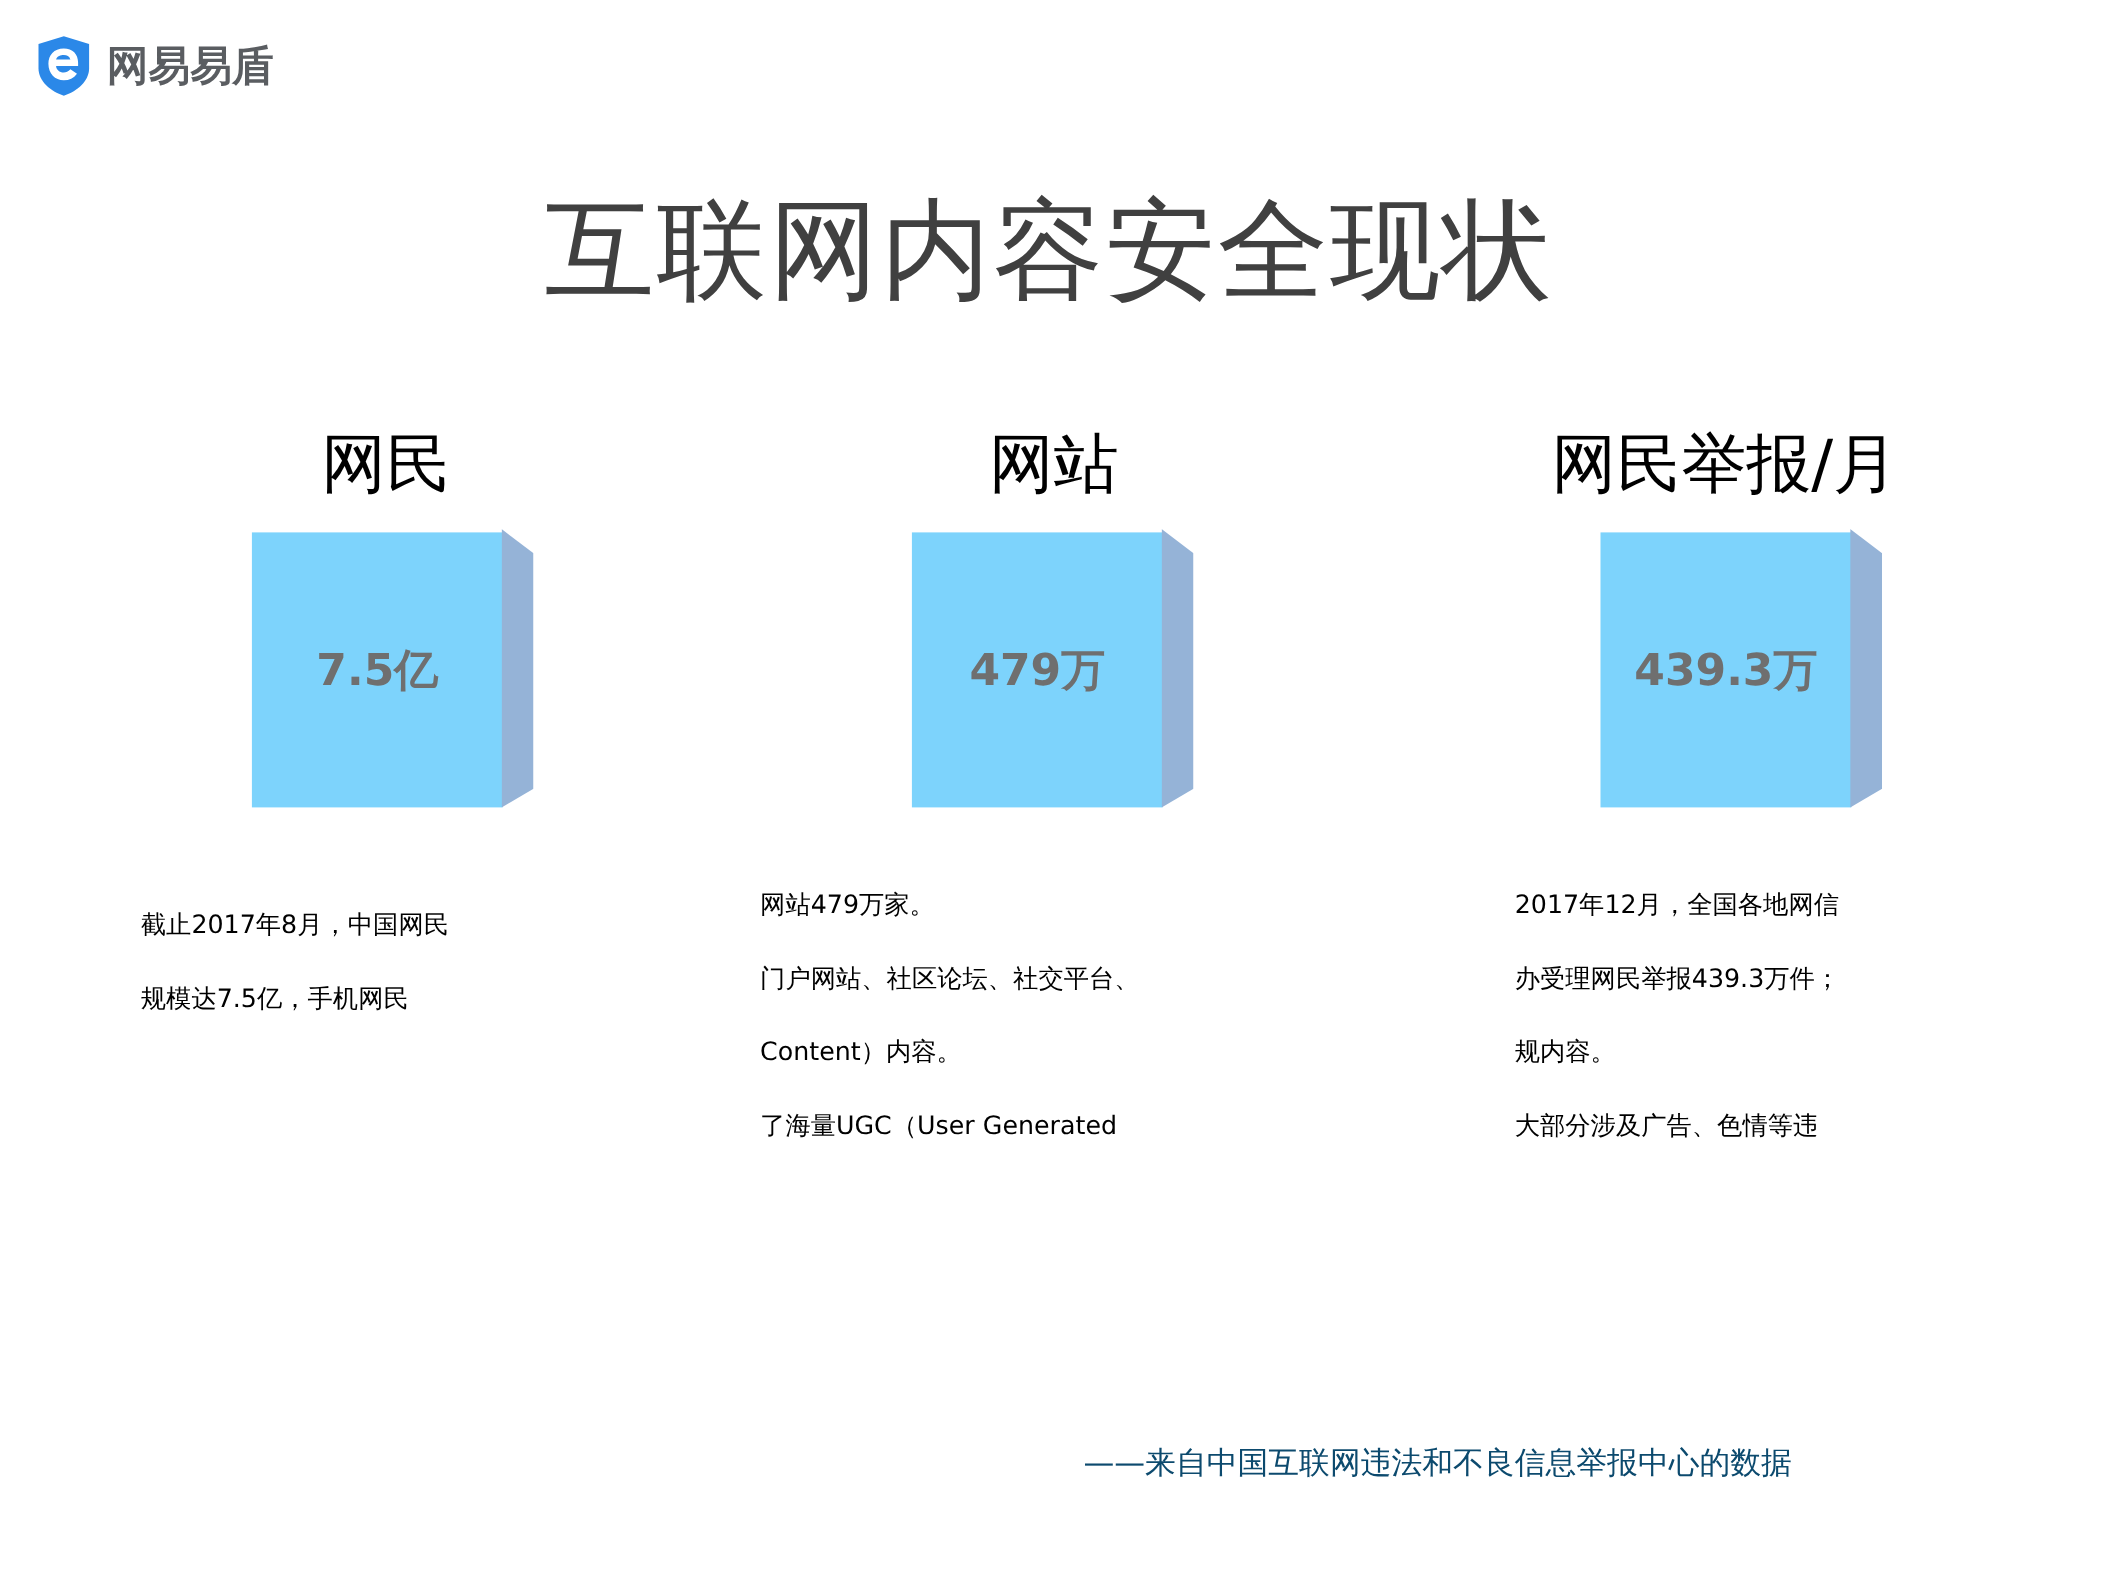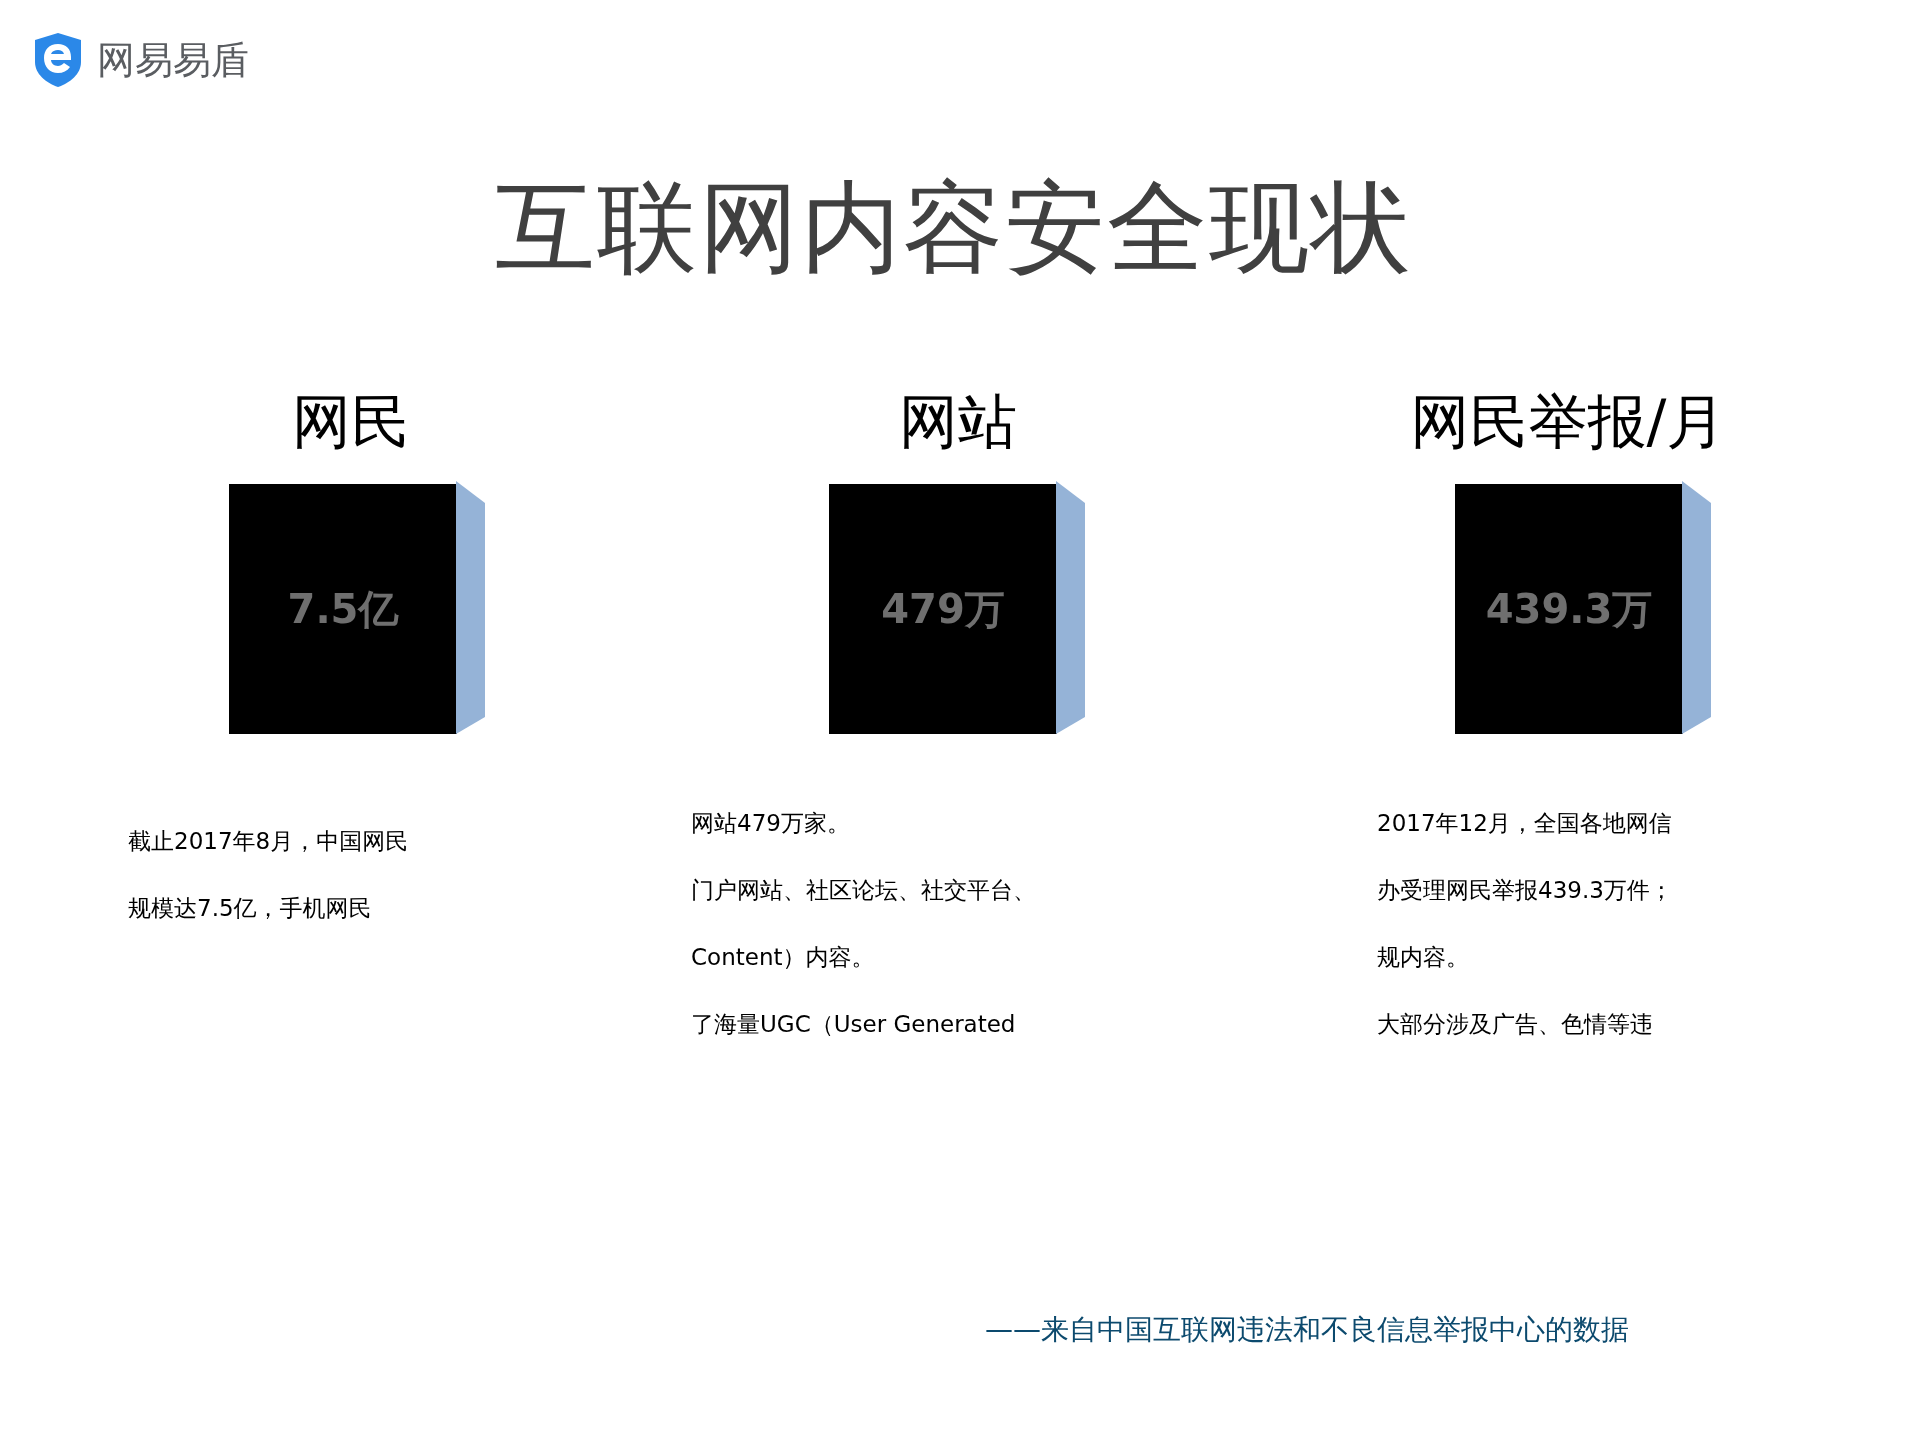--- a/index.html
+++ b/index.html
@@ -3,35 +3,35 @@
   <meta charset="utf-8">
   <style>
     html, body { margin: 0; padding: 0; }
     body {
       width: 1920px; height: 1440px; background: #ffffff; position: relative; overflow: hidden;
       font-family: "DejaVu Sans", "Liberation Sans", sans-serif; color: #000;
     }
     .logo { position: absolute; left: 33px; top: 32px; display: flex; align-items: center; }
     .logo svg { width: 50px; height: 56px; display: block; }
     .logo-text {
-      margin-left: 14px; font-size: 38px; font-weight: normal; color: #5a5d61; letter-spacing: 0px;
+      margin-left: 14px; font-size: 38px; font-weight: bold; color: #5a5d61; letter-spacing: 0px;
       line-height: 1;
     }
     .title {
       position: absolute; left: 0; width: 1920px; top: 168px; text-align: center;
       font-size: 100px; color: #404040; line-height: 1.2; letter-spacing: 2px;
       transform: translateX(-6px);
     }
     .col-heading {
       position: absolute; top: 394px; font-size: 59px; color: #000; line-height: 56px;
       text-align: center; width: 400px;
     }
     .box { position: absolute; top: 484px; width: 256px; height: 250px; }
     .box .front {
-      position: absolute; left: 0; top: 0; width: 228px; height: 250px; background: #000000;
+      position: absolute; left: 0; top: 0; width: 228px; height: 250px; background: #7dd3fc;
       display: flex; align-items: center; justify-content: center;
     }
     .box .side { position: absolute; left: 227px; top: -3px; width: 29px; height: 253px; }
     .box .value {
       font-size: 40px; font-weight: bold; color: #6f6f6f; letter-spacing: 0px;
       font-family: "DejaVu Sans", "Liberation Sans", sans-serif;
     }
     .desc {
       position: absolute; font-size: 23px; line-height: 67px; color: #000;
     }

